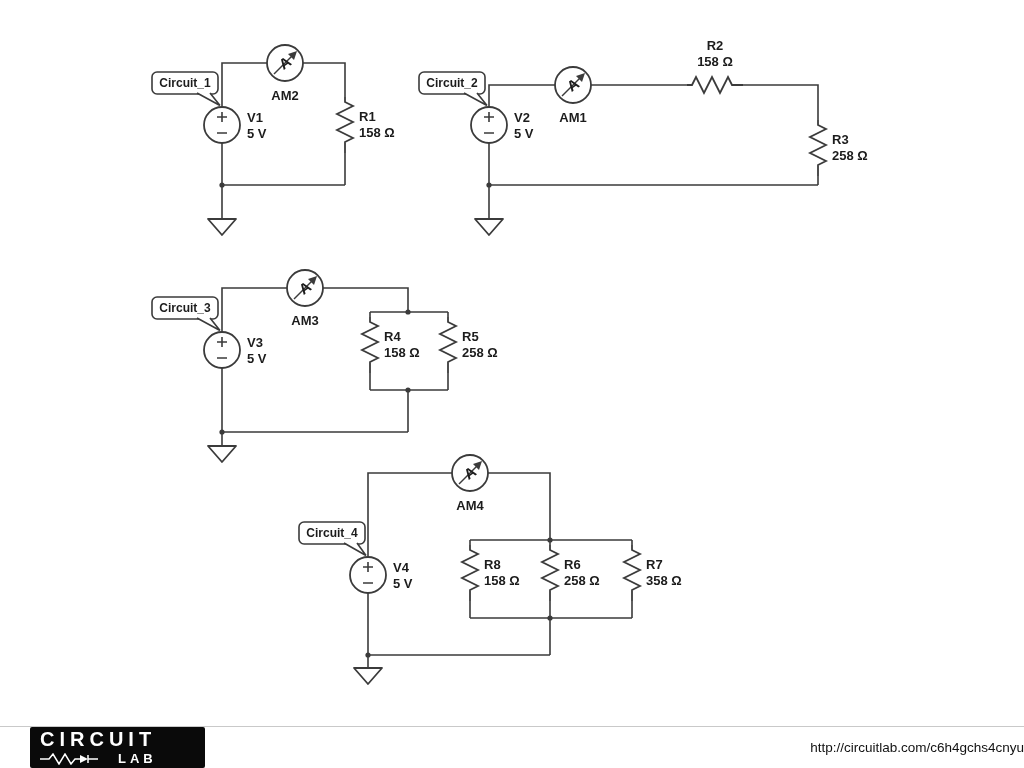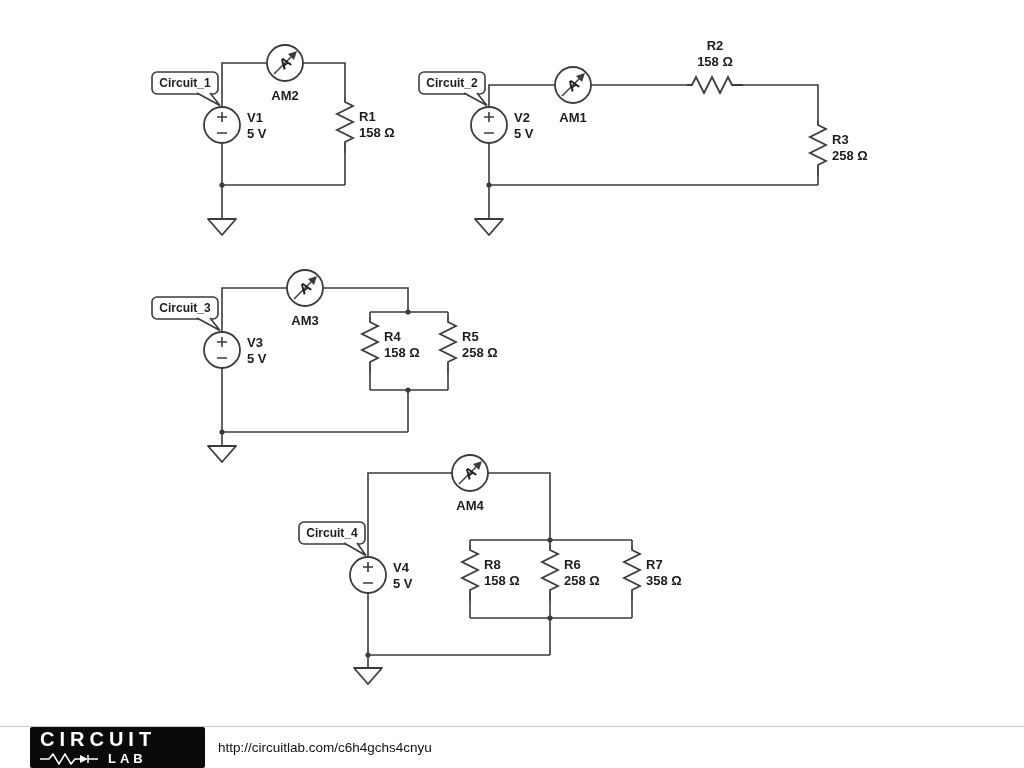--- a/index.html
+++ b/index.html
@@ -3,25 +3,25 @@
 <meta charset="utf-8">
 <style>
   * { margin:0; padding:0; box-sizing:border-box; }
   html,body { width:1024px; height:768px; background:#fff; font-family:"Liberation Sans",sans-serif; }
   .page { position:relative; width:1024px; height:768px; background:#fff; overflow:hidden; }
   svg text { font-family:"Liberation Sans",sans-serif; }
   .lbl { font-size:13px; font-weight:bold; fill:#1c1c1c; }
   .tag-text { font-size:12px; font-weight:bold; fill:#1c1c1c; }
   .aglyph { font-size:15px; font-weight:bold; fill:#1c1c1c; }
   .footer { position:absolute; left:0; bottom:0; width:1024px; height:42px; background:#fff;
-            border-top:1px solid #c9c9c9; display:flex; align-items:center; gap:13px; padding-left:30px; }
+            border-top:1px solid #c9c9c9; display:flex; align-items:center; gap:13px; padding-left:30px;justify-content:space-between; }
   .logo { width:175px; height:41px; background:#0a0a0a; color:#fff; display:flex; flex-direction:column;
           justify-content:center; padding:2px 10px; border-radius:2px; flex:0 0 auto; }
   .logo-top { font-size:20px; font-weight:bold; letter-spacing:5px; line-height:1; }
-  .logo-bottom { display:flex; align-items:center; gap:6px; margin-top:2px; }
+  .logo-bottom { display:flex; align-items:center; gap:16px; margin-top:2px; }
   .logo-bottom .lab { font-size:13px; font-weight:bold; letter-spacing:4px; }
   .meta { display:flex; flex-direction:column; line-height:17px; color:#111; font-size:13.5px; }
   .meta .author { font-style:italic; font-weight:bold; }
   .meta .title { font-weight:bold; }
   .meta .url { font-weight:normal; }
 </style>
 </head>
 <body>
 
 <div class="page">

